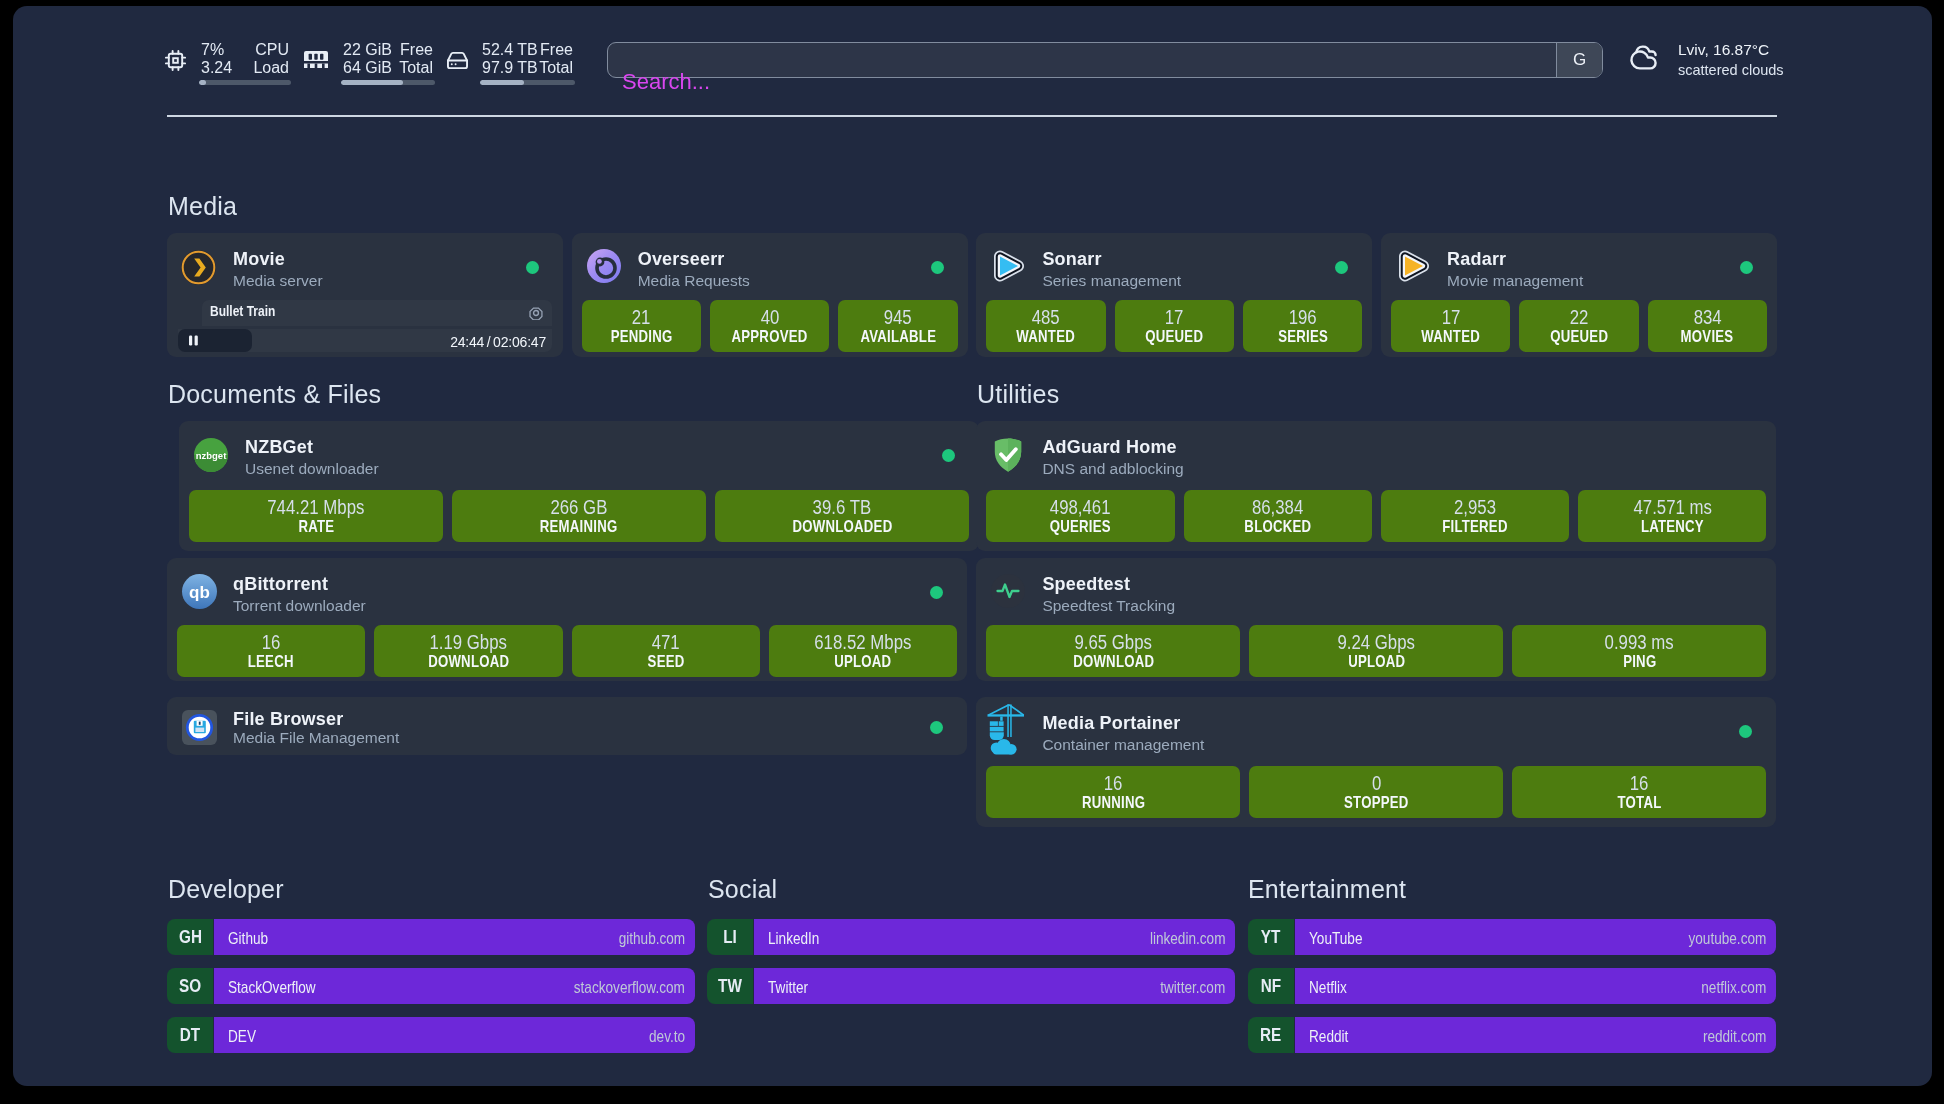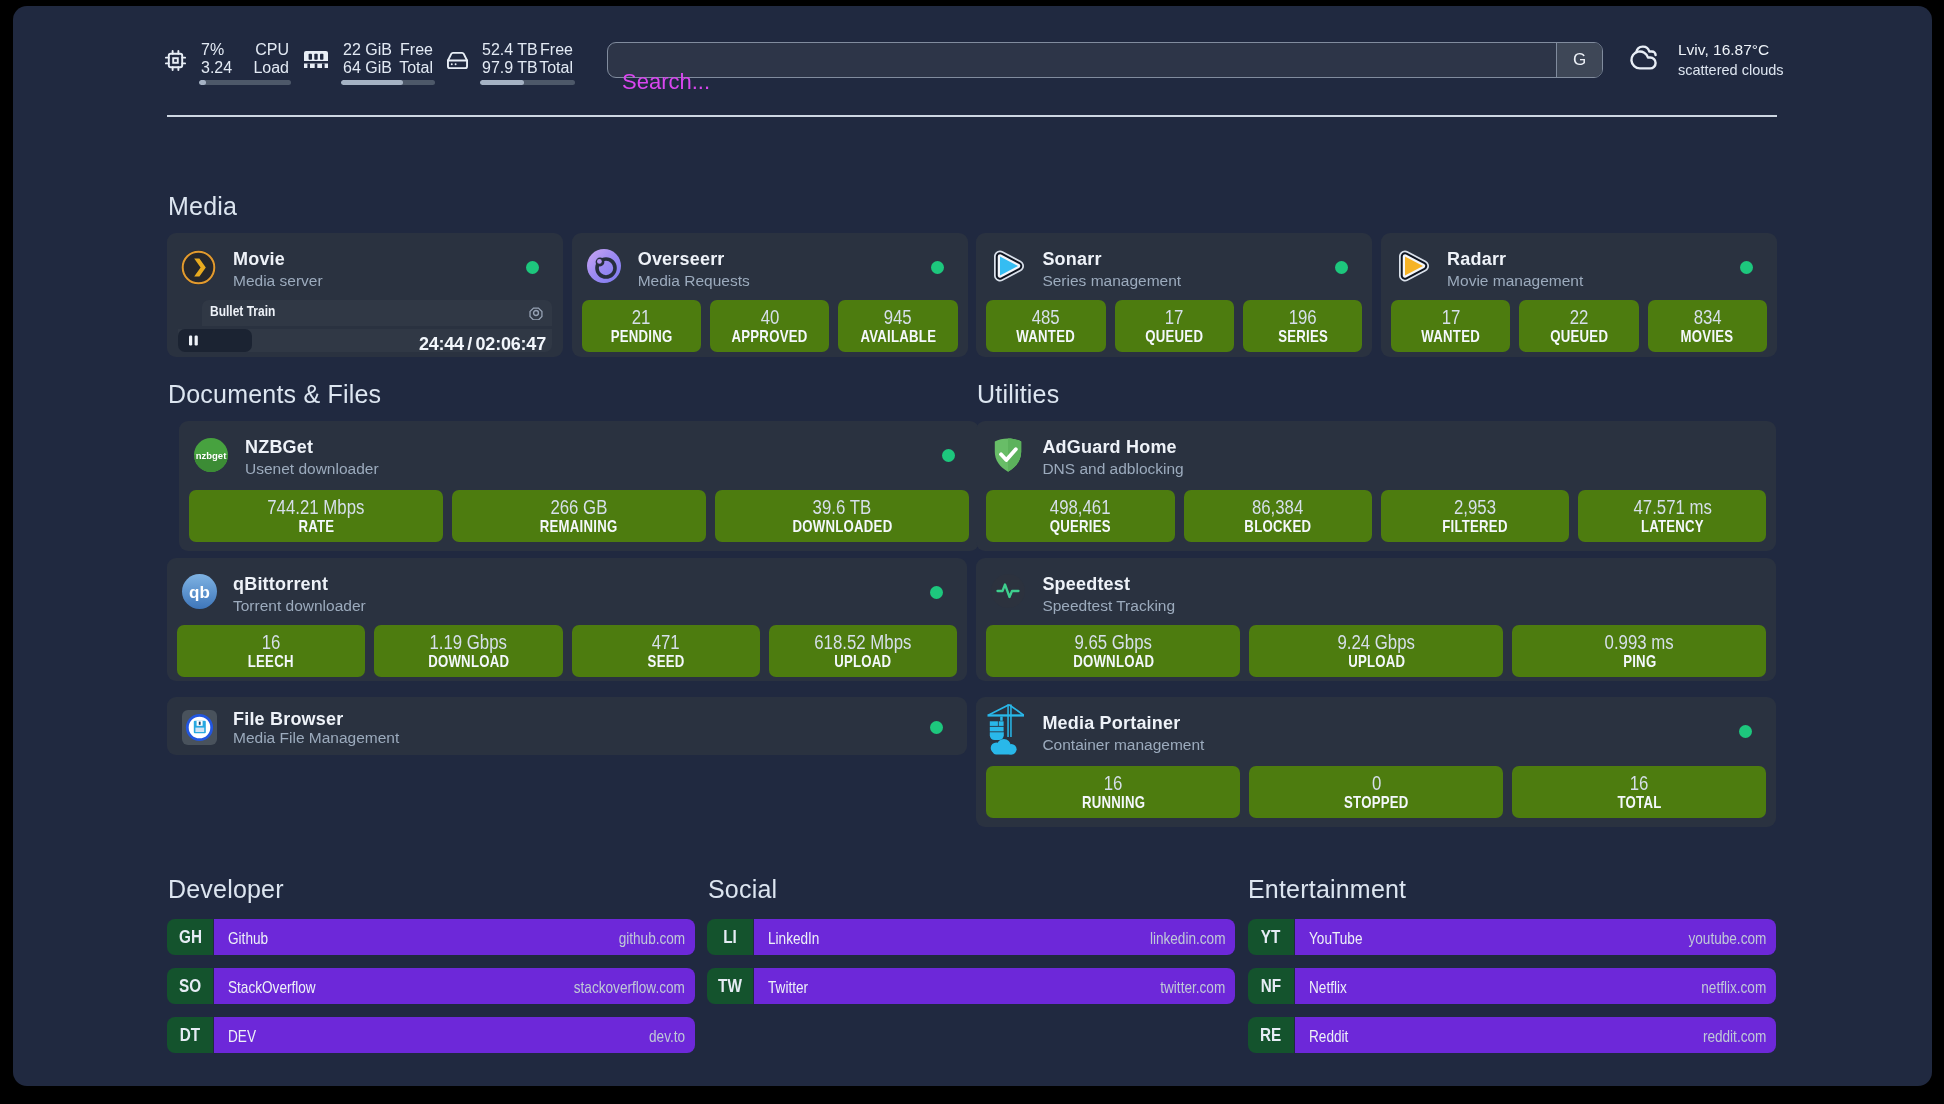--- a/index.html
+++ b/index.html
@@ -44,21 +44,21 @@
   .stat .k { font-size:16.5px; font-weight:bold; color:#f4f8fc; line-height:13px; margin-top:1px; letter-spacing:0.3px; transform:scaleX(0.8); }
 
   
   .prow1 { position:absolute; left:11px; right:11px; top:67px; height:26px; background:#303845;
     border-radius:7px 7px 0 0; color:#eef2f8; font-size:15px; font-weight:bold; line-height:22px;
     padding-left:8px;margin-left:24px; }
   .prow1 span.t { display:inline-block; transform:scaleX(0.8); transform-origin:0 50%; }
   .prow2 { position:absolute; left:11px; right:11px; top:96px; height:23px; background:#303845;
     border-radius:0 0 7px 7px; }
   .pill { position:absolute; left:0; top:0; width:74px; height:23px; border-radius:7px; background:#1b2332; }
-  .ptime { position:absolute; right:6px; top:5px; font-size:18px; font-weight:bold; color:#f2f6fb; letter-spacing:-0.2px; }
+  .ptime { position:absolute; right:6px; top:5px; font-size:14px; font-weight:normal; color:#f2f6fb; letter-spacing:-0.2px; }
 
   
   .bm { position:absolute; width:528px; height:36px; }
   .bm .ab { position:absolute; left:0; top:0; width:46px; height:36px; background:#14532d;
     border-radius:8px 0 0 8px; color:#e6ecf5; font-weight:bold; font-size:18px;
     display:flex; align-items:center; justify-content:center; }
   .bm .ab span { display:inline-block; transform:scaleX(0.85); }
   .bm .bar { position:absolute; left:47px; right:0; top:0; height:36px; background:#6d28d9;
     border-radius:0 8px 8px 0; }
   .bm .nm { position:absolute; left:14px; top:9.5px; font-size:17px; color:#edf1f7; transform:scaleX(0.8); transform-origin:0 50%; }

